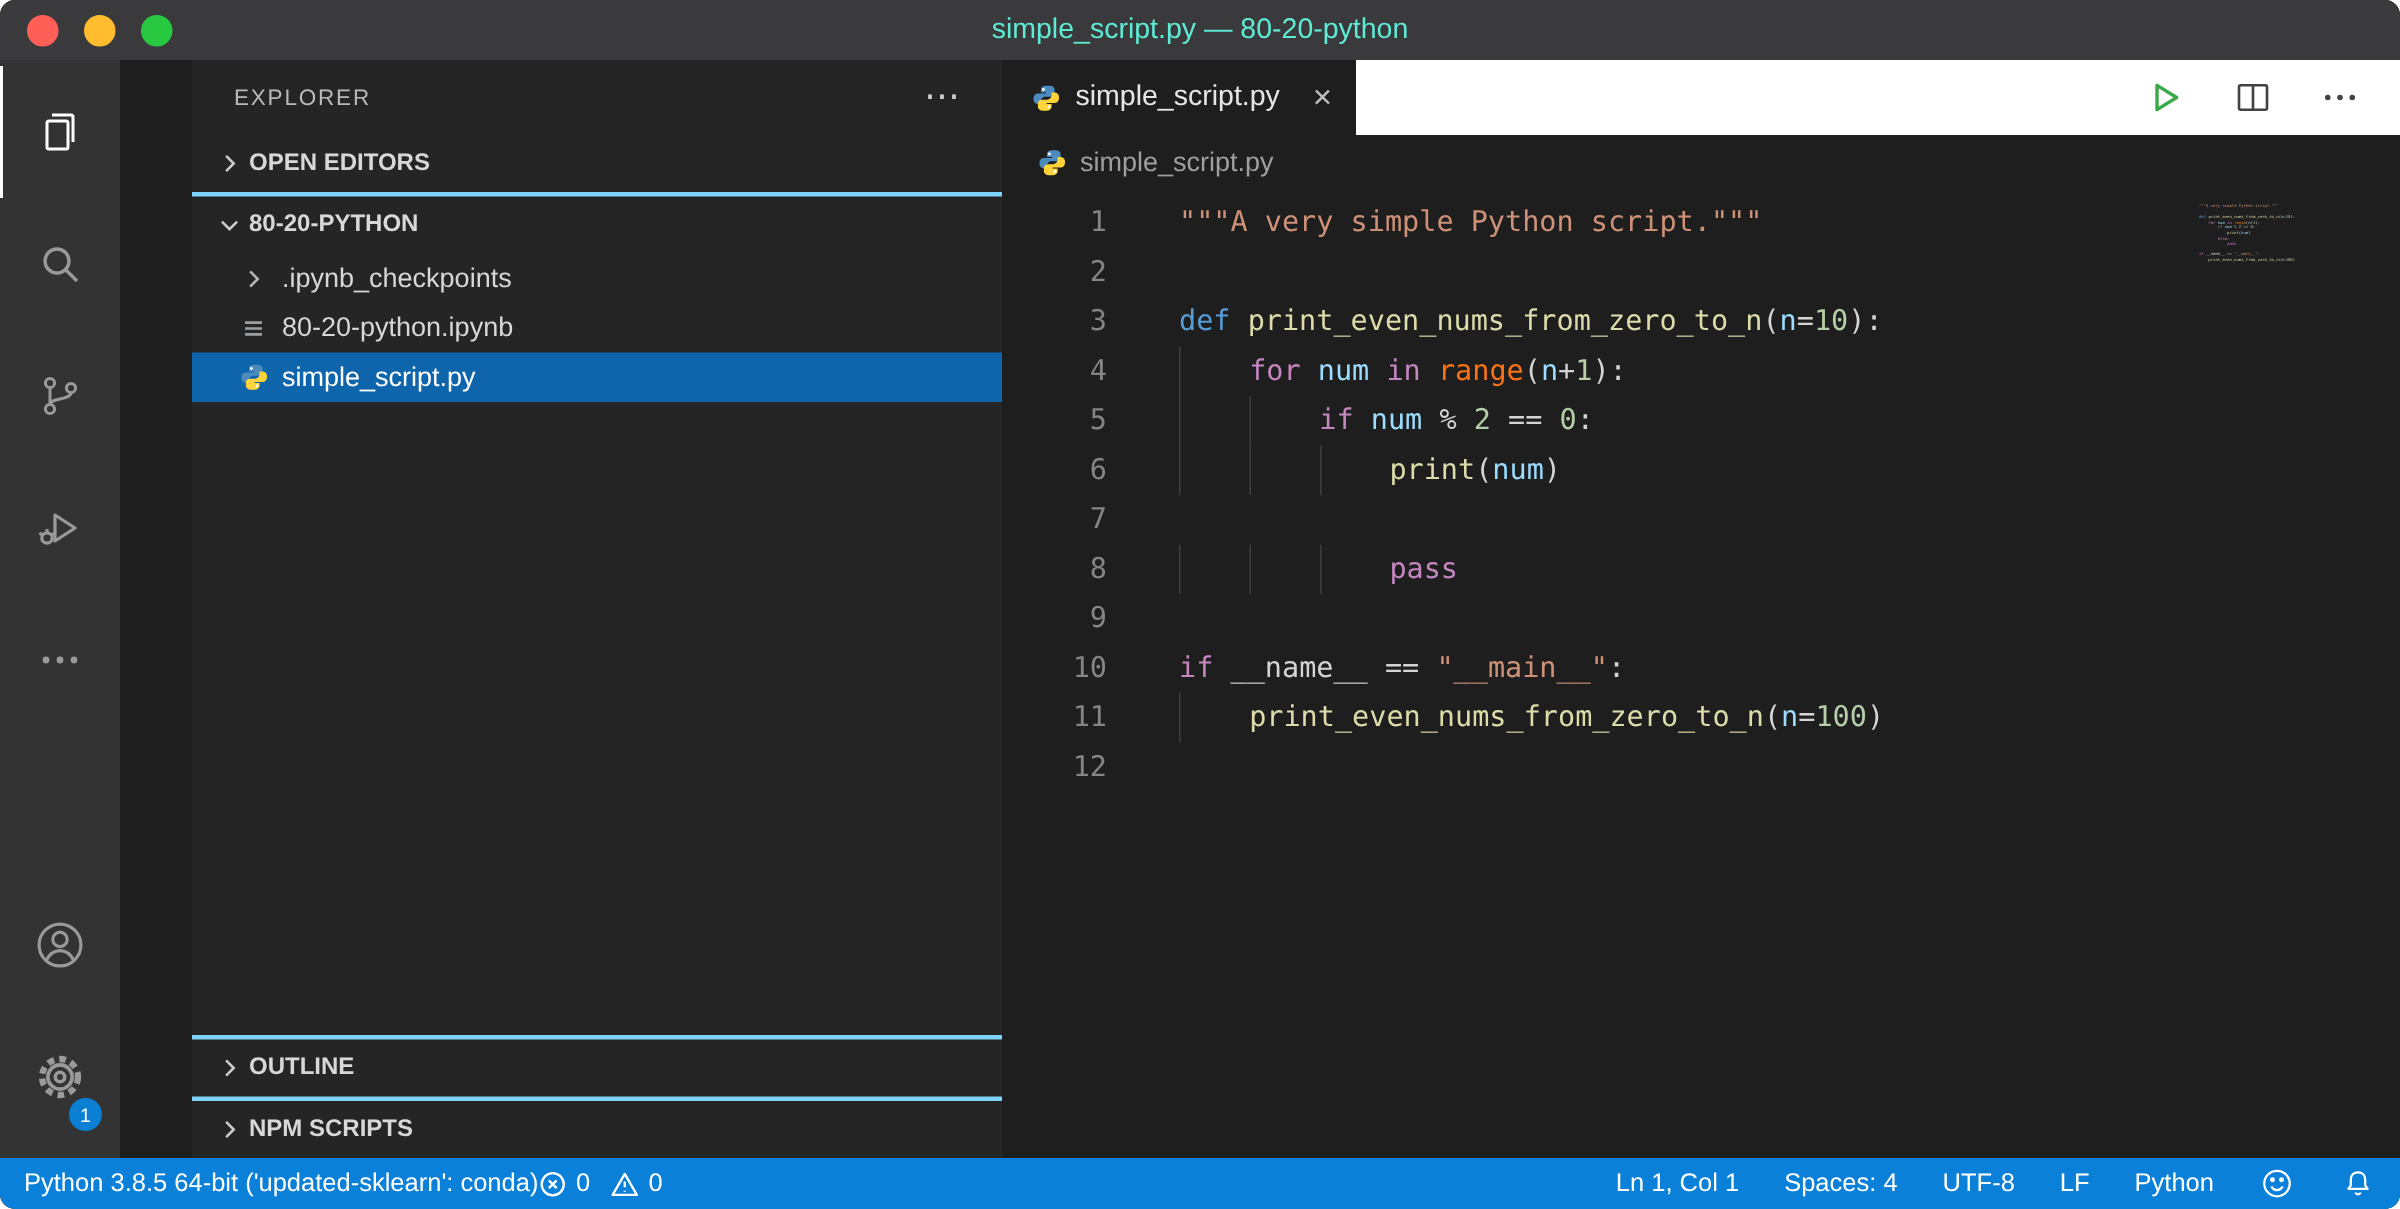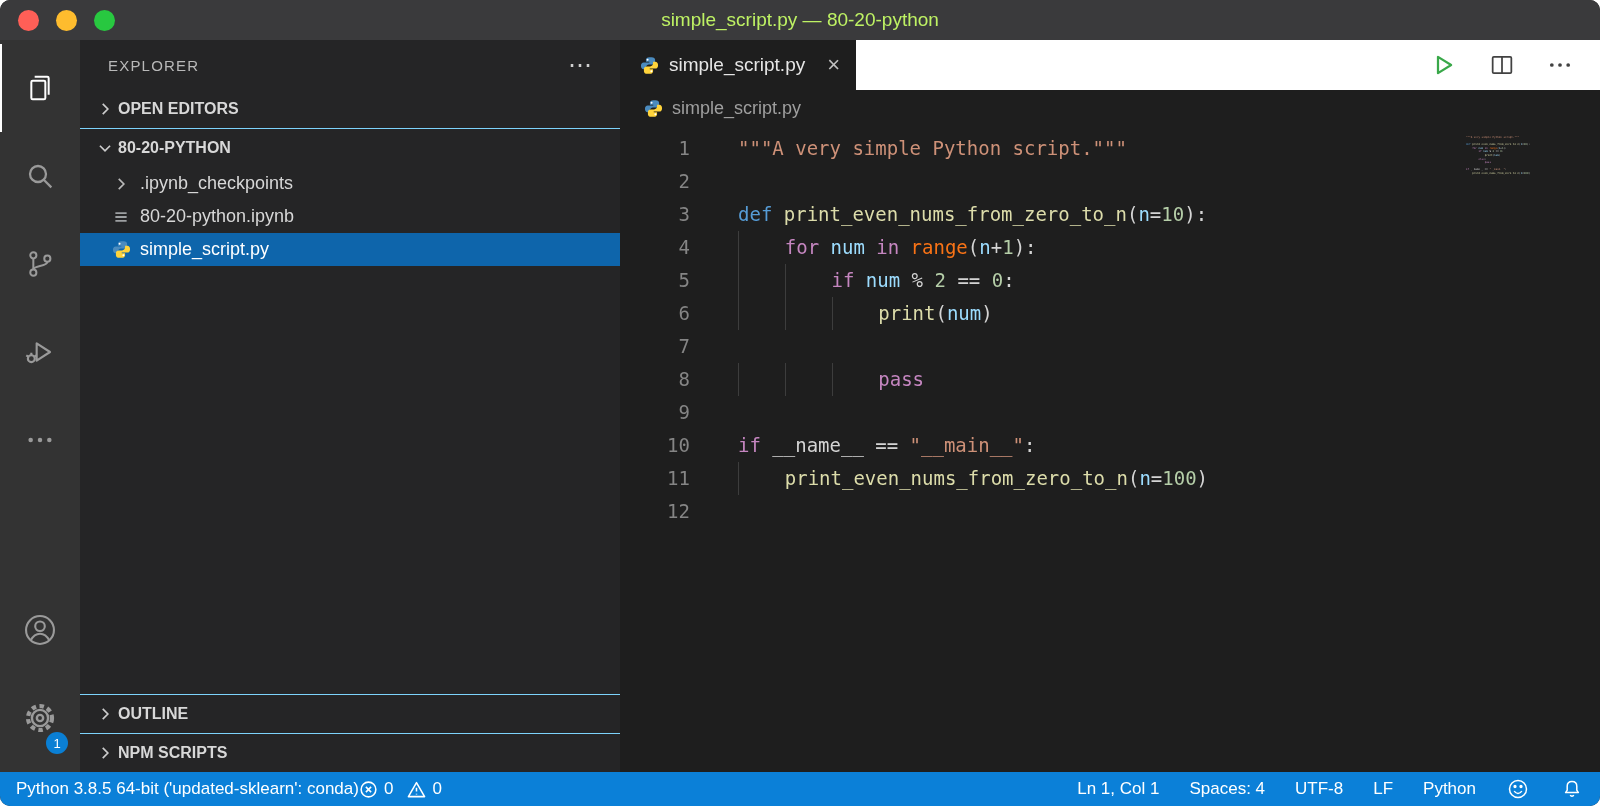--- a/index.html
+++ b/index.html
@@ -6,39 +6,39 @@
   body{font-family:"Liberation Sans",sans-serif;-webkit-font-smoothing:antialiased;}
   .window{position:relative;width:1600px;height:806px;background:#1e1e1e;border-radius:10px;overflow:hidden;}
 
   
   .titlebar{height:40px;background:#3a3a3c;display:flex;align-items:center;position:relative;}
   .traffic{position:absolute;left:18px;top:0;height:40px;display:flex;align-items:center;gap:17px;}
   .tl{width:21px;height:21px;border-radius:50%;display:inline-block;}
   .tl.red{background:#ff5f57;}
   .tl.yellow{background:#febc2e;}
   .tl.green{background:#28c840;}
-  .win-title{flex:1;text-align:center;color:#bef264;font-size:19px;}
+  .win-title{flex:1;text-align:center;color:#5eead4;font-size:19px;}
 
   
   .main{display:flex;height:732px;}
 
   
   .activitybar{width:80px;background:#333333;display:flex;flex-direction:column;justify-content:space-between;padding:4px 0 10px;flex:none;}
   .activity-item{height:88px;display:flex;align-items:center;justify-content:center;position:relative;color:#9a9a9a;cursor:pointer;}
   .activity-item.active{color:#ffffff;box-shadow:inset 2px 0 0 #ffffff;}
   .activity-item .aicon{display:flex;}
   .badge{position:absolute;bottom:8px;right:12px;min-width:22px;height:22px;border-radius:11px;background:var(--accent,#0a7fd4);color:#fff;font-size:13px;display:flex;align-items:center;justify-content:center;}
 
   
-  .sidebar{width:540px;background:#252526;display:flex;flex-direction:column;flex:none;color:#cccccc;}
+  .sidebar{width:540px;background:#252526;display:flex;flex-direction:column;flex:none;color:#cccccc;margin-left:48px;}
   .sb-header{height:50px;display:flex;align-items:center;justify-content:space-between;padding:0 26px 0 28px;color:#b9b9b9;font-size:15px;letter-spacing:1.2px;}
   .sb-more{color:#d0d0d0;font-size:24px;letter-spacing:2px;cursor:pointer;line-height:10px;}
   .sb-row{display:flex;align-items:center;height:38px;font-weight:700;font-size:16px;color:#d8d8d8;padding-left:12px;cursor:pointer;}
   .sb-row .chev{width:26px;display:flex;align-items:center;justify-content:center;color:#cccccc;}
-  .sb-row.bordered{border-top:1px solid #7dd3fc;}
+  .sb-row.bordered{border-top:3px solid #7dd3fc;}
   .file-row{display:flex;align-items:center;height:33px;padding-left:32px;font-size:18px;color:#d7d7d7;cursor:pointer;}
   .file-row .ficon{width:28px;display:flex;align-items:center;color:#b8b8b8;flex:none;}
   .file-row.selected{background:var(--selection,#0e65ab);color:#ffffff;}
   .sb-spacer{flex:1;}
 
   
   .editor{flex:1;display:flex;flex-direction:column;background:#1e1e1e;min-width:0;}
   .tabbar{height:50px;background:#ffffff;display:flex;align-items:stretch;justify-content:space-between;flex:none;}
   .tab{display:flex;align-items:center;gap:10px;padding:0 16px 0 20px;background:#1e1e1e;color:#e6e6e6;font-size:19px;cursor:pointer;}
   .tab .close{margin-left:12px;color:#c0c0c0;font-size:22px;line-height:1;cursor:pointer;}

